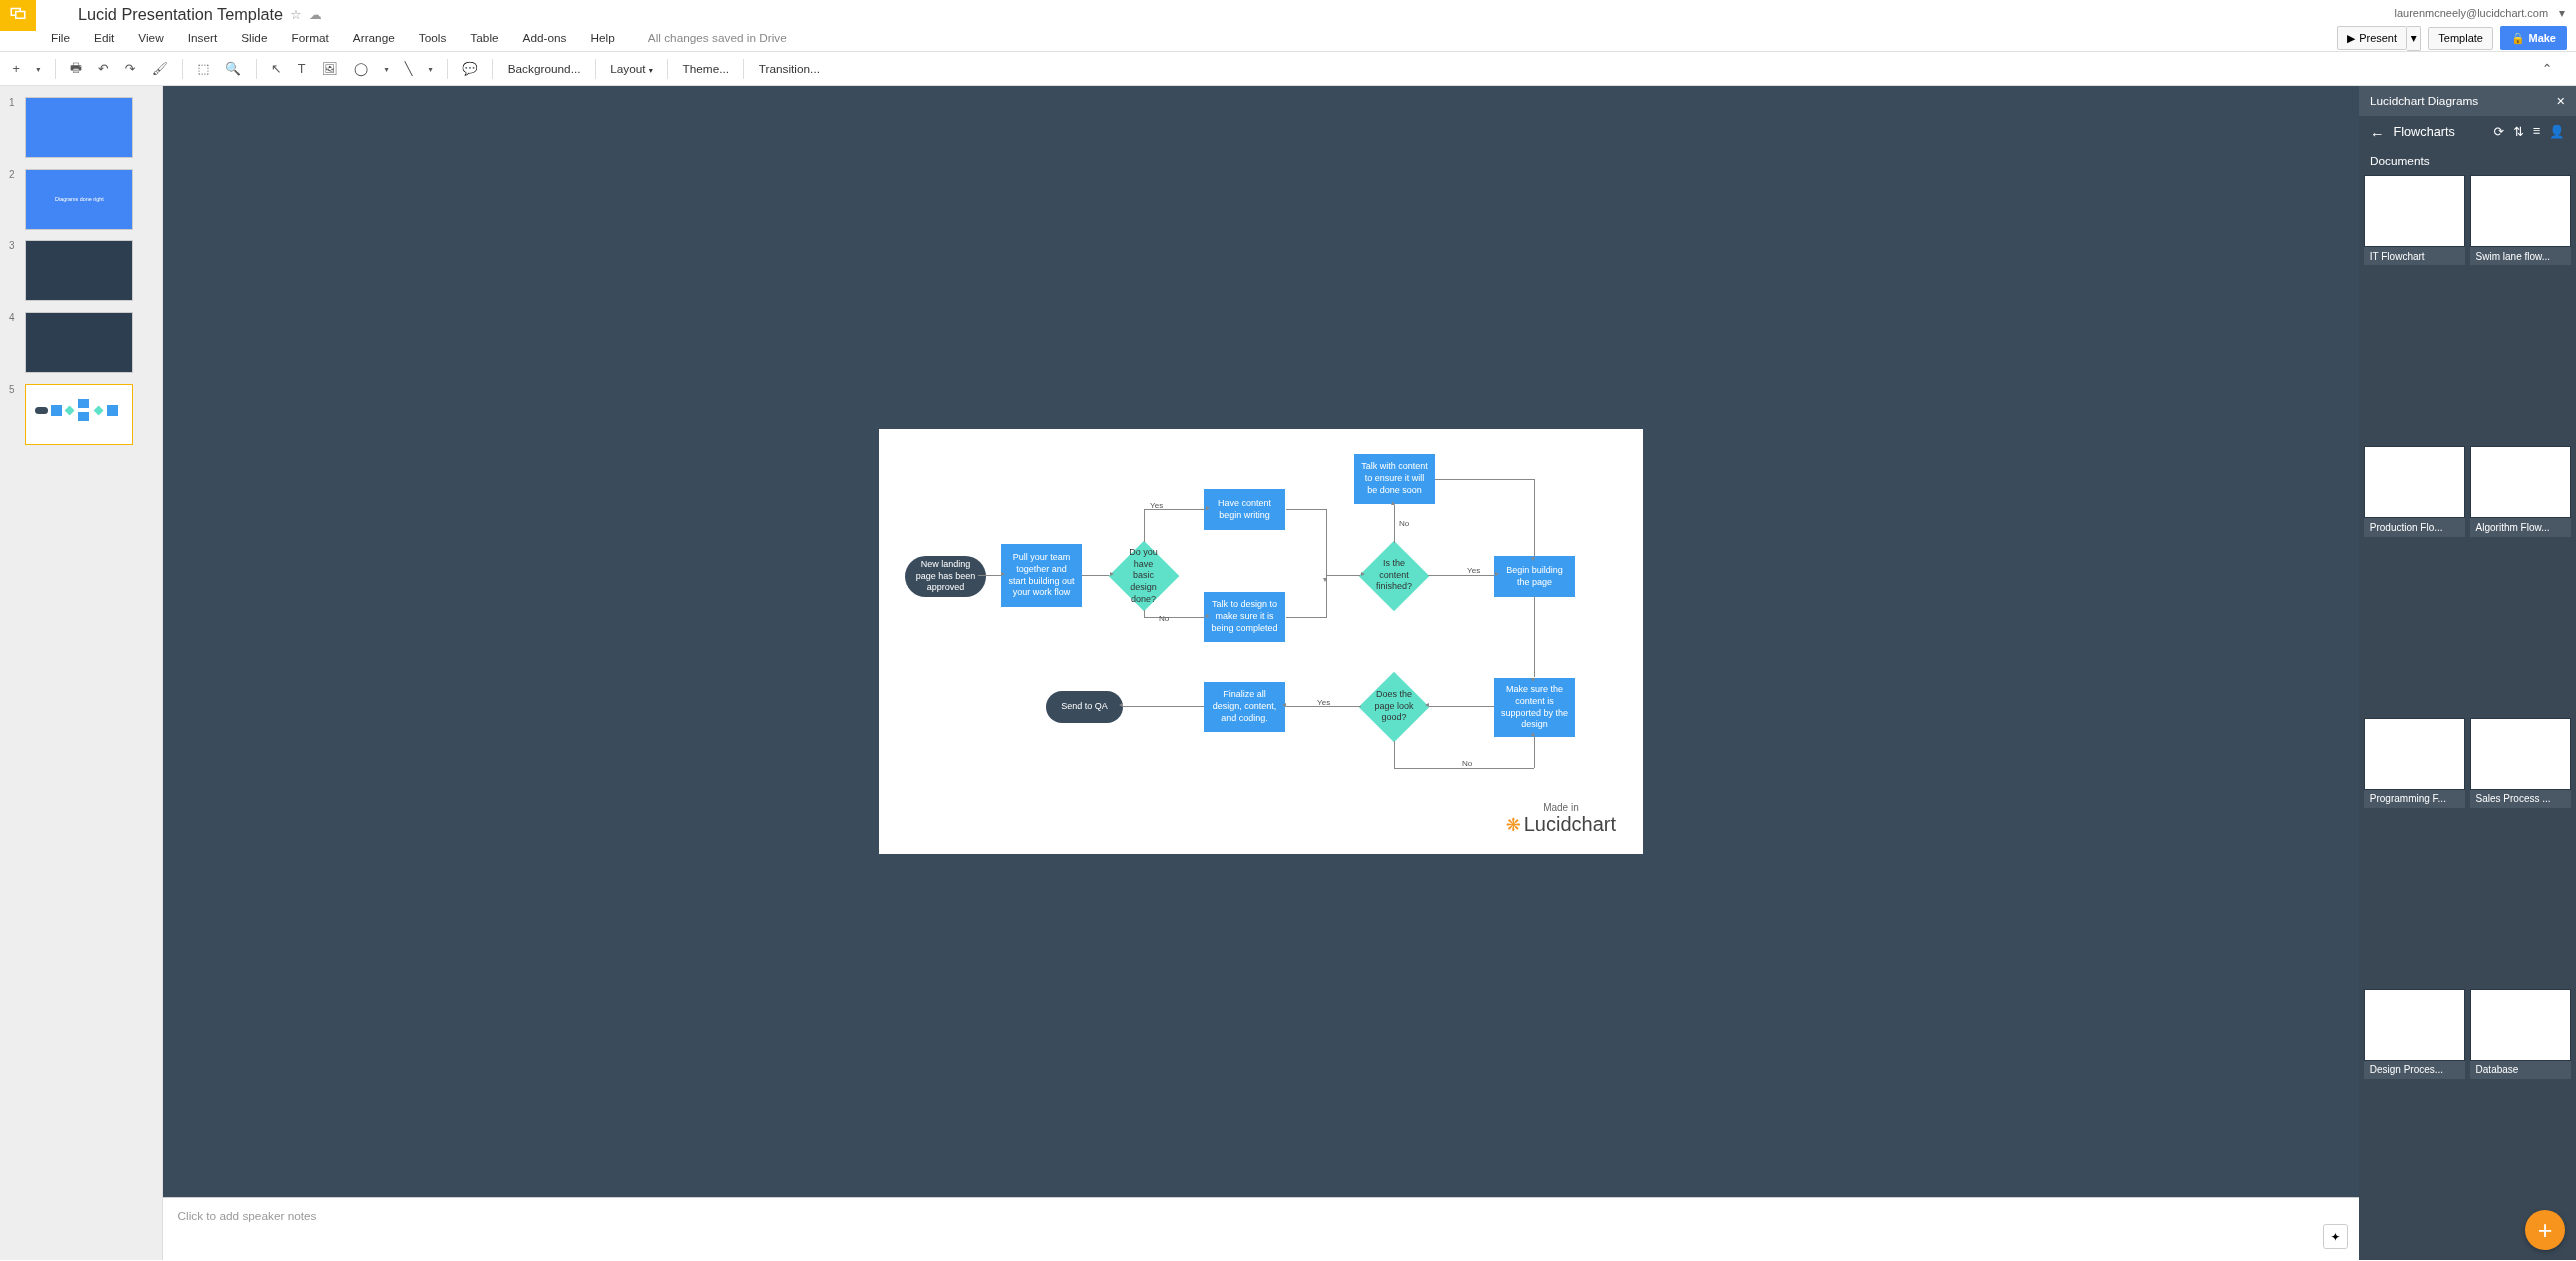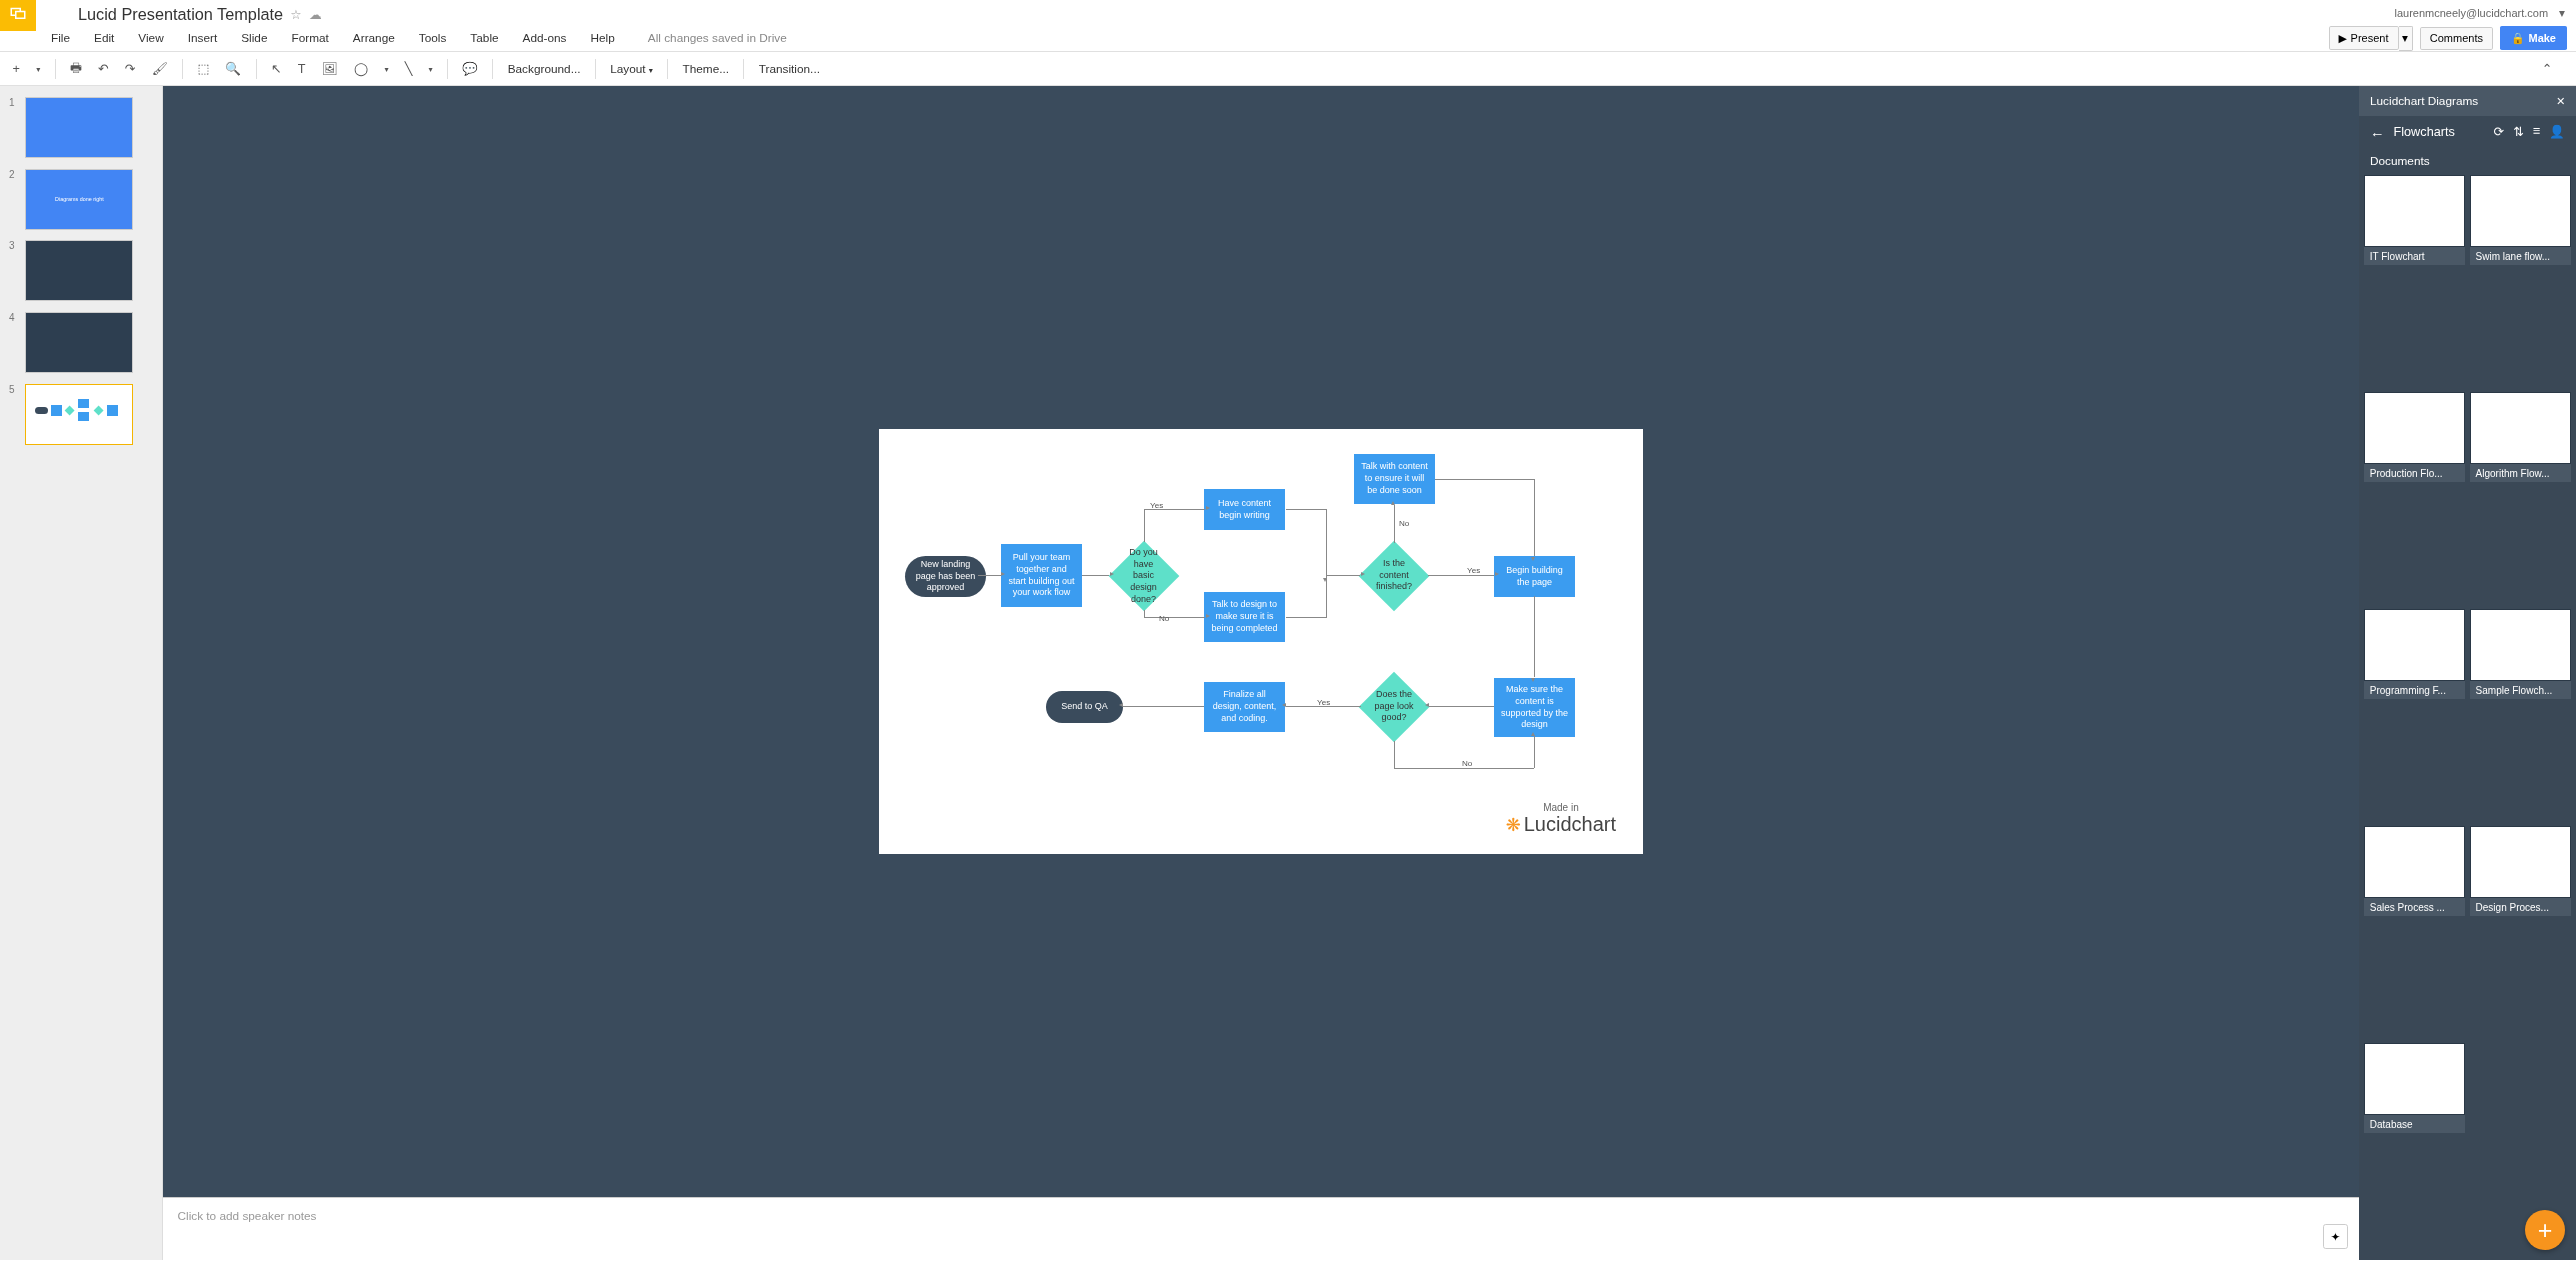--- a/index.html
+++ b/index.html
@@ -116,21 +116,21 @@
   <span class="menu-item">Add-ons</span>
   <span class="menu-item">Help</span>
   <span class="save-status">All changes saved in Drive</span>
   <div class="right-buttons">
     <div class="present-btn">
       <span>▶</span>
       <span>Present</span>
     </div>
     <div class="present-dd">▾</div>
     <div class="comments-btn">
-        <span>Comments</span>
+        <span>Template</span>
       </div>
     <div class="share-btn">
       <span>🔒</span>
       <span>Make</span>
     </div>
   </div>
 </div>
 
 <div class="toolbar">
   <span class="tb-btn">+</span>
@@ -326,24 +326,20 @@
       <div class="doc-card">
           <div class="doc-thumb"></div>
           <div class="doc-label">Algorithm Flow...</div>
         </div>
       <div class="doc-card">
           <div class="doc-thumb"></div>
           <div class="doc-label">Programming F...</div>
         </div>
       <div class="doc-card">
           <div class="doc-thumb"></div>
-          <div class="doc-label">Sample Flowch...</div>
-        </div>
-      <div class="doc-card">
-          <div class="doc-thumb"></div>
           <div class="doc-label">Sales Process ...</div>
         </div>
       <div class="doc-card">
           <div class="doc-thumb"></div>
           <div class="doc-label">Design Proces...</div>
         </div>
       <div class="doc-card">
           <div class="doc-thumb"></div>
           <div class="doc-label">Database</div>
         </div>

